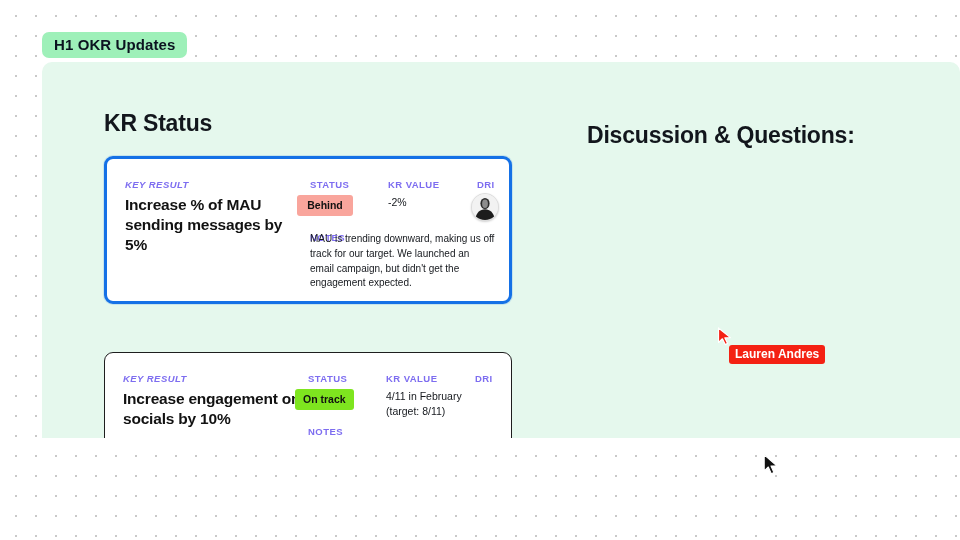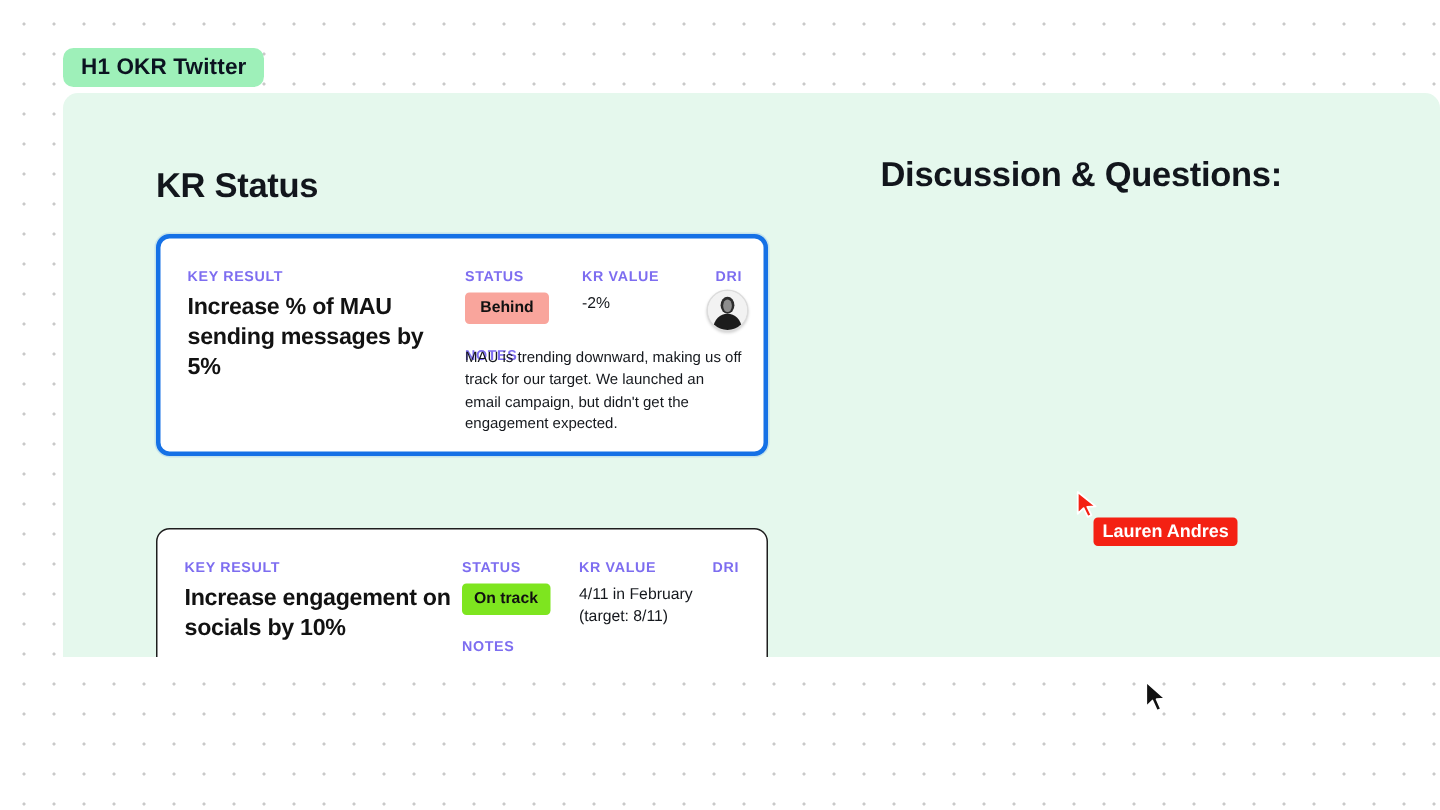--- a/index.html
+++ b/index.html
@@ -47,21 +47,21 @@
   
   .col-heading {
     position: absolute;
     font-size: 23px;
     font-weight: 700;
     color: #12161c;
     letter-spacing: -.2px;
     white-space: nowrap;
   }
   #kr-status-heading { left: 62px; top: 48px; }
-  #discussion-heading { left: 545px; top: 41px; }
+  #discussion-heading { left: 545px; top: 60px; }
 
   
   .kr-card {
     position: absolute;
     left: 62px;
     width: 408px;
     background: #ffffff;
     border-radius: 9px;
     box-sizing: border-box;
   }
@@ -96,29 +96,29 @@
     left: 18px;
     top: 36px;
     width: 182px;
     font-size: 15.5px;
     font-weight: 700;
     color: #121212;
     line-height: 1.28;
     letter-spacing: -.2px;
   }
 
-  .lbl-key-result { left: 18px; top: 20px; }
+  .lbl-key-result { left: 18px; top: 20px; font-style: italic; }
   .lbl-status     { left: 203px; top: 20px; }
   .lbl-krvalue    { left: 281px; top: 20px; }
   .lbl-dri        { left: 370px; top: 20px; }
   .lbl-notes      { left: 203px; top: 73px; }
 
   .status-badge {
     position: absolute;
-    left: 203px;
+    left: 190px;
     top: 36px;
     min-width: 56px;
     text-align: center;
     font-size: 10.5px;
     font-weight: 600;
     color: #111111;
     padding: 4px 8px 5px 8px;
     border-radius: 3px;
     white-space: nowrap;
     box-sizing: border-box;
@@ -182,21 +182,21 @@
     position: absolute;
     left: 763px;
     top: 454px;
     width: 15px;
     height: 22px;
   }
 </style>
 </head>
 <body>
 
-<div id="frame-label">H1 OKR Twitter</div>
+<div id="frame-label">H1 OKR Updates</div>
 
 <div id="frame">
 
   <div class="col-heading" id="kr-status-heading">KR Status</div>
 
   <div class="col-heading" id="discussion-heading">Discussion &amp; Questions:</div>
 
   <div class="kr-card selected" id="kr-card-1">
     <div class="card-inner">
 

